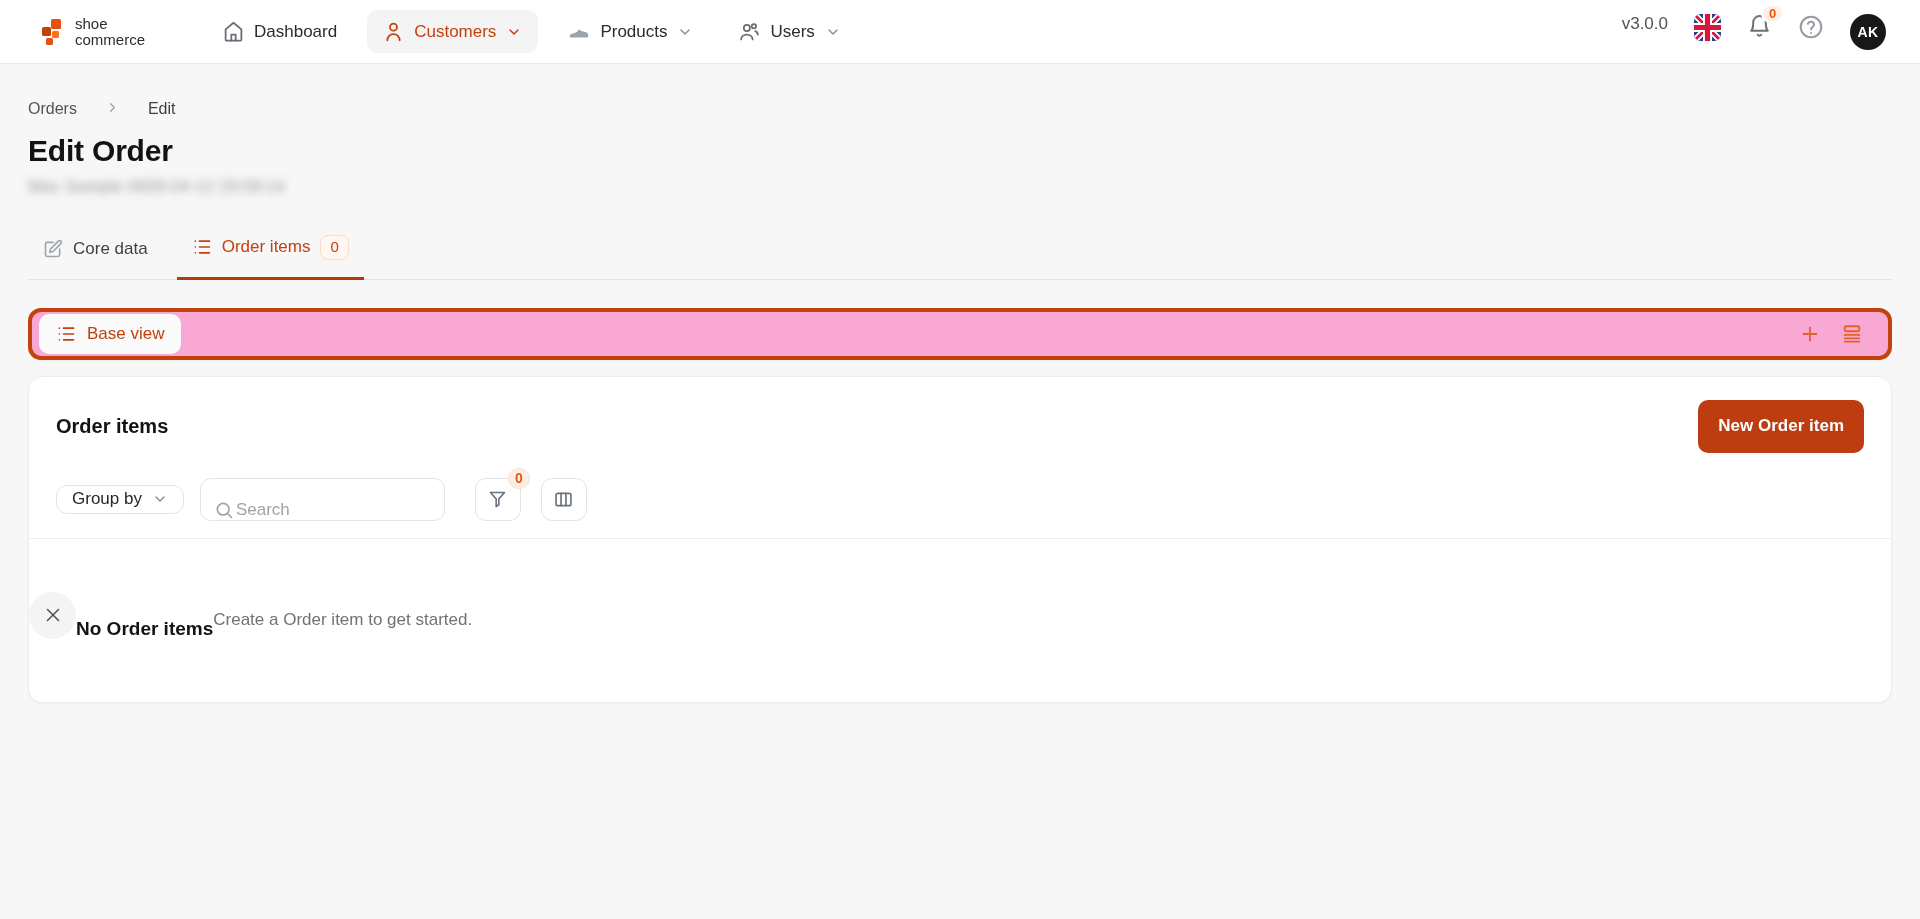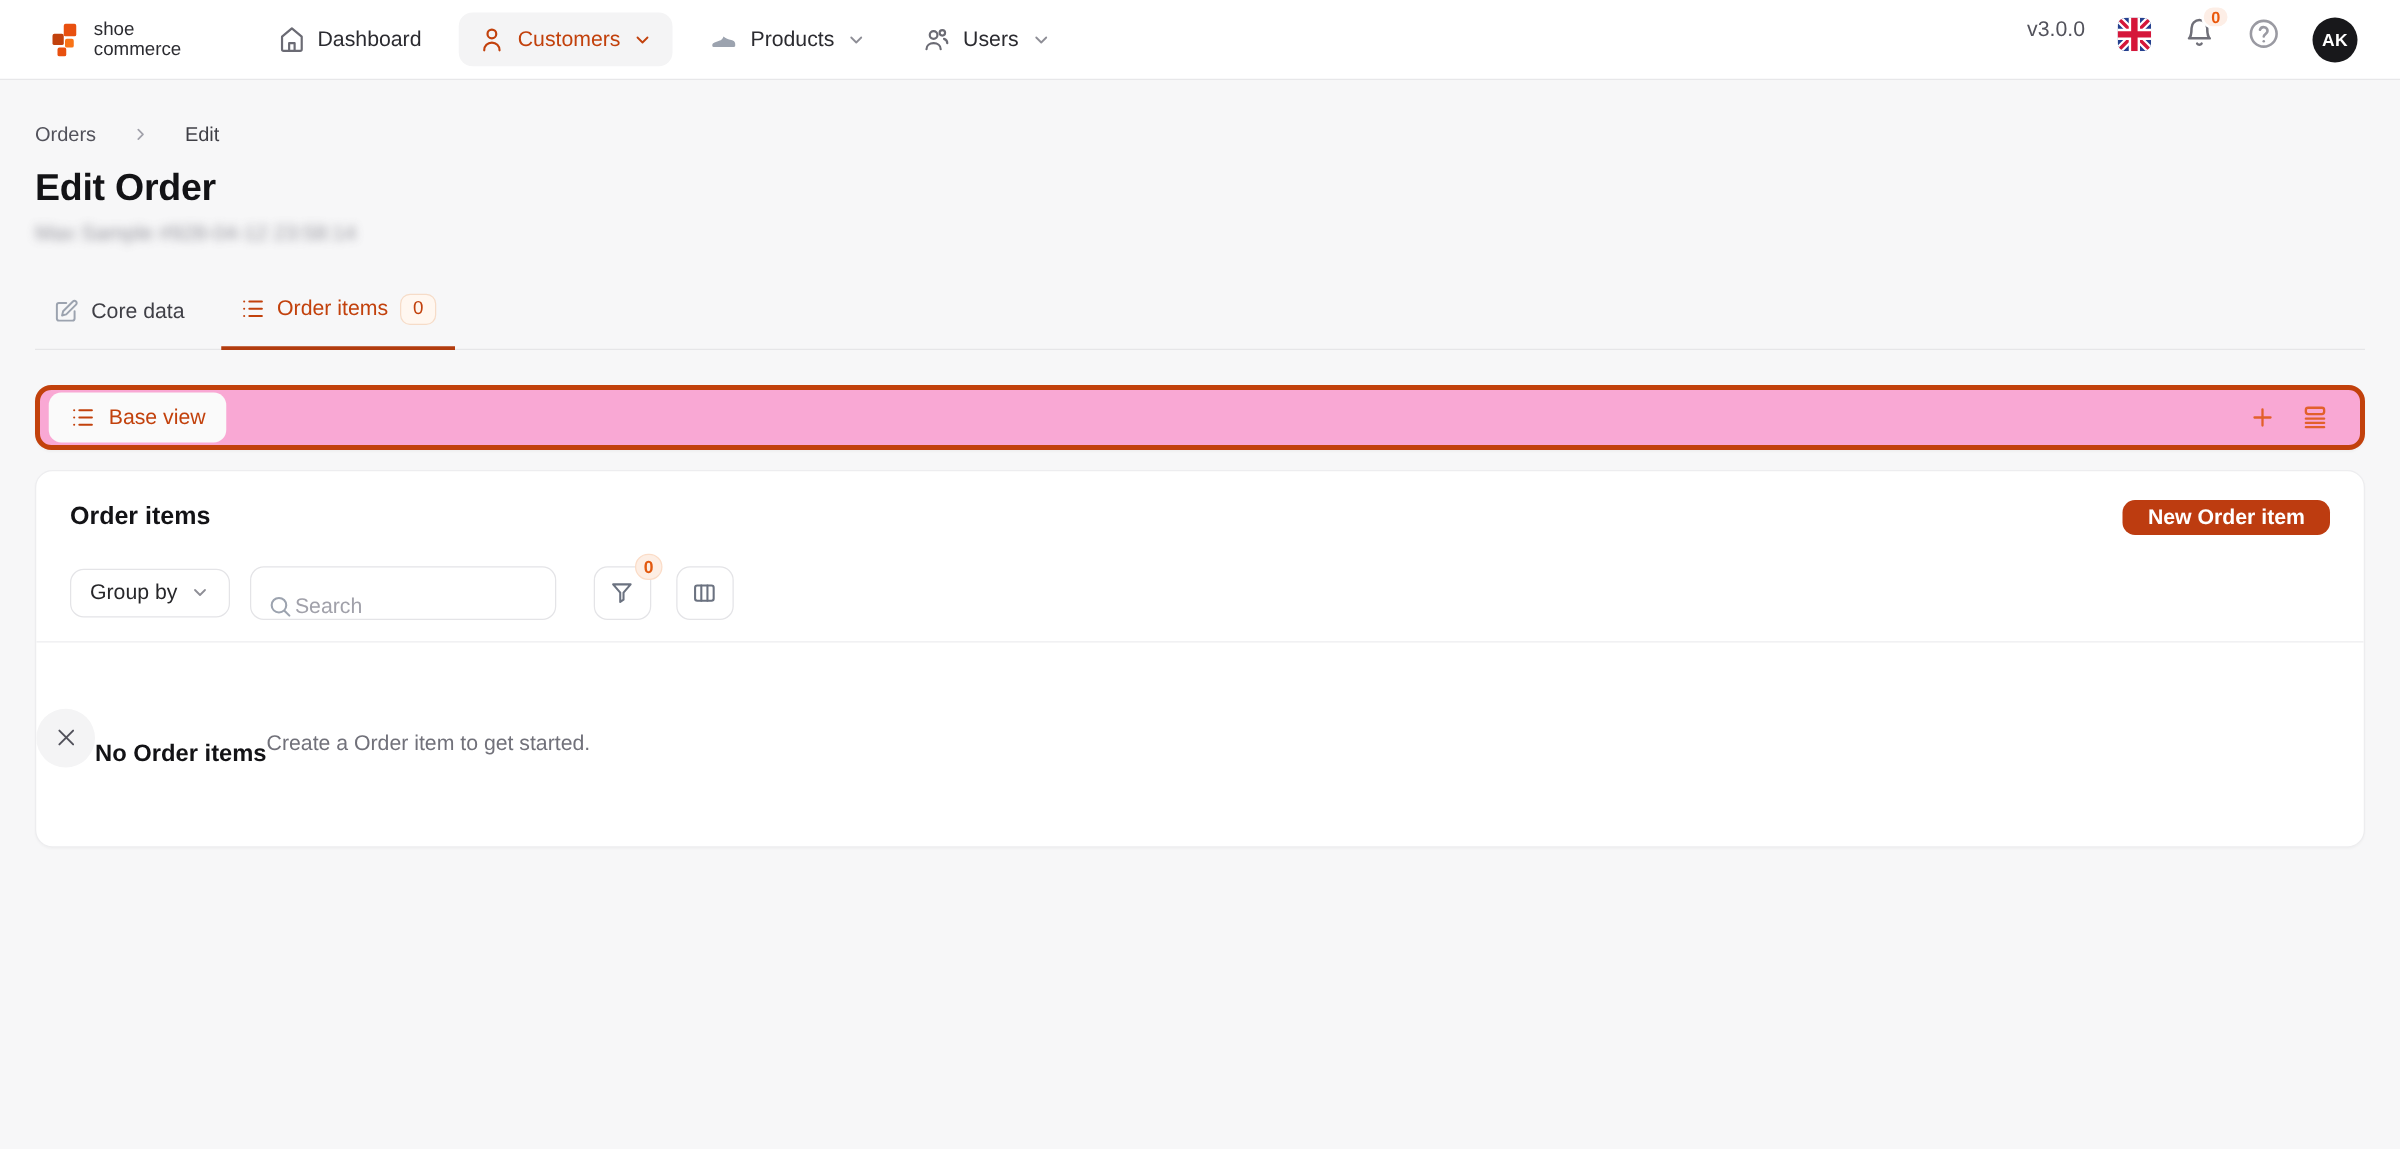--- a/index.html
+++ b/index.html
@@ -87,24 +87,24 @@
   .view-pill { display:flex; align-items:center; gap:11px; background:#fafafa; border-radius:10px;
                padding:10px 17px; color:#c2410c; font-size:17px; font-weight:500; cursor:pointer; }
   .viewbar-actions { margin-left:auto; display:flex; align-items:center; gap:20px; }
   .viewbar-actions .icon-btn { color:#e2602b; }
 
   
   .panel { margin-top:16px; background:#fff; border:1px solid #ededef; border-radius:14px;
            box-shadow:0 1px 2px rgba(0,0,0,.03); overflow:hidden; }
   .panel-head { display:flex; align-items:center; justify-content:space-between; padding:23px 27px 0 27px; }
   .panel-title { font-size:20px; font-weight:700; color:#131316; }
-  .btn-primary { background:#bd3c10; color:#fff; height:28px; padding:0 20px; }
+  .btn-primary { background:#bd3c10; color:#fff; height:53px; padding:0 20px; }
 
   .panel-controls { display:flex; align-items:center; padding:25px 27px 17px 27px; gap:16px; }
-  .groupby { display:flex; align-items:center; gap:10px; height:39px; padding:0 15px;
+  .groupby { display:flex; align-items:center; gap:10px; height:29px; padding:0 15px;
              background:#fff; border:1px solid #e4e4e7; border-radius:11px; font-size:17px;
              color:#27272a; cursor:pointer; }
   .groupby .chev { color:#8e8e96; }
   .searchbox { display:flex; align-items:flex-end; gap:2px; height:43px; width:245px;
                border:1px solid #e4e4e7; border-radius:11px; padding:0 13px; background:#fff; }
   .searchbox svg { color:#9ca3af; flex:none; }
   .searchbox input { border:none; outline:none; font-family:inherit; font-size:17px;
                      color:#27272a; width:100%; background:transparent; }
   .searchbox input::placeholder { color:#a1a1aa; }
   .sq-btn { position:relative; width:46px; height:43px; border:1px solid #e4e4e7; background:#fff;

